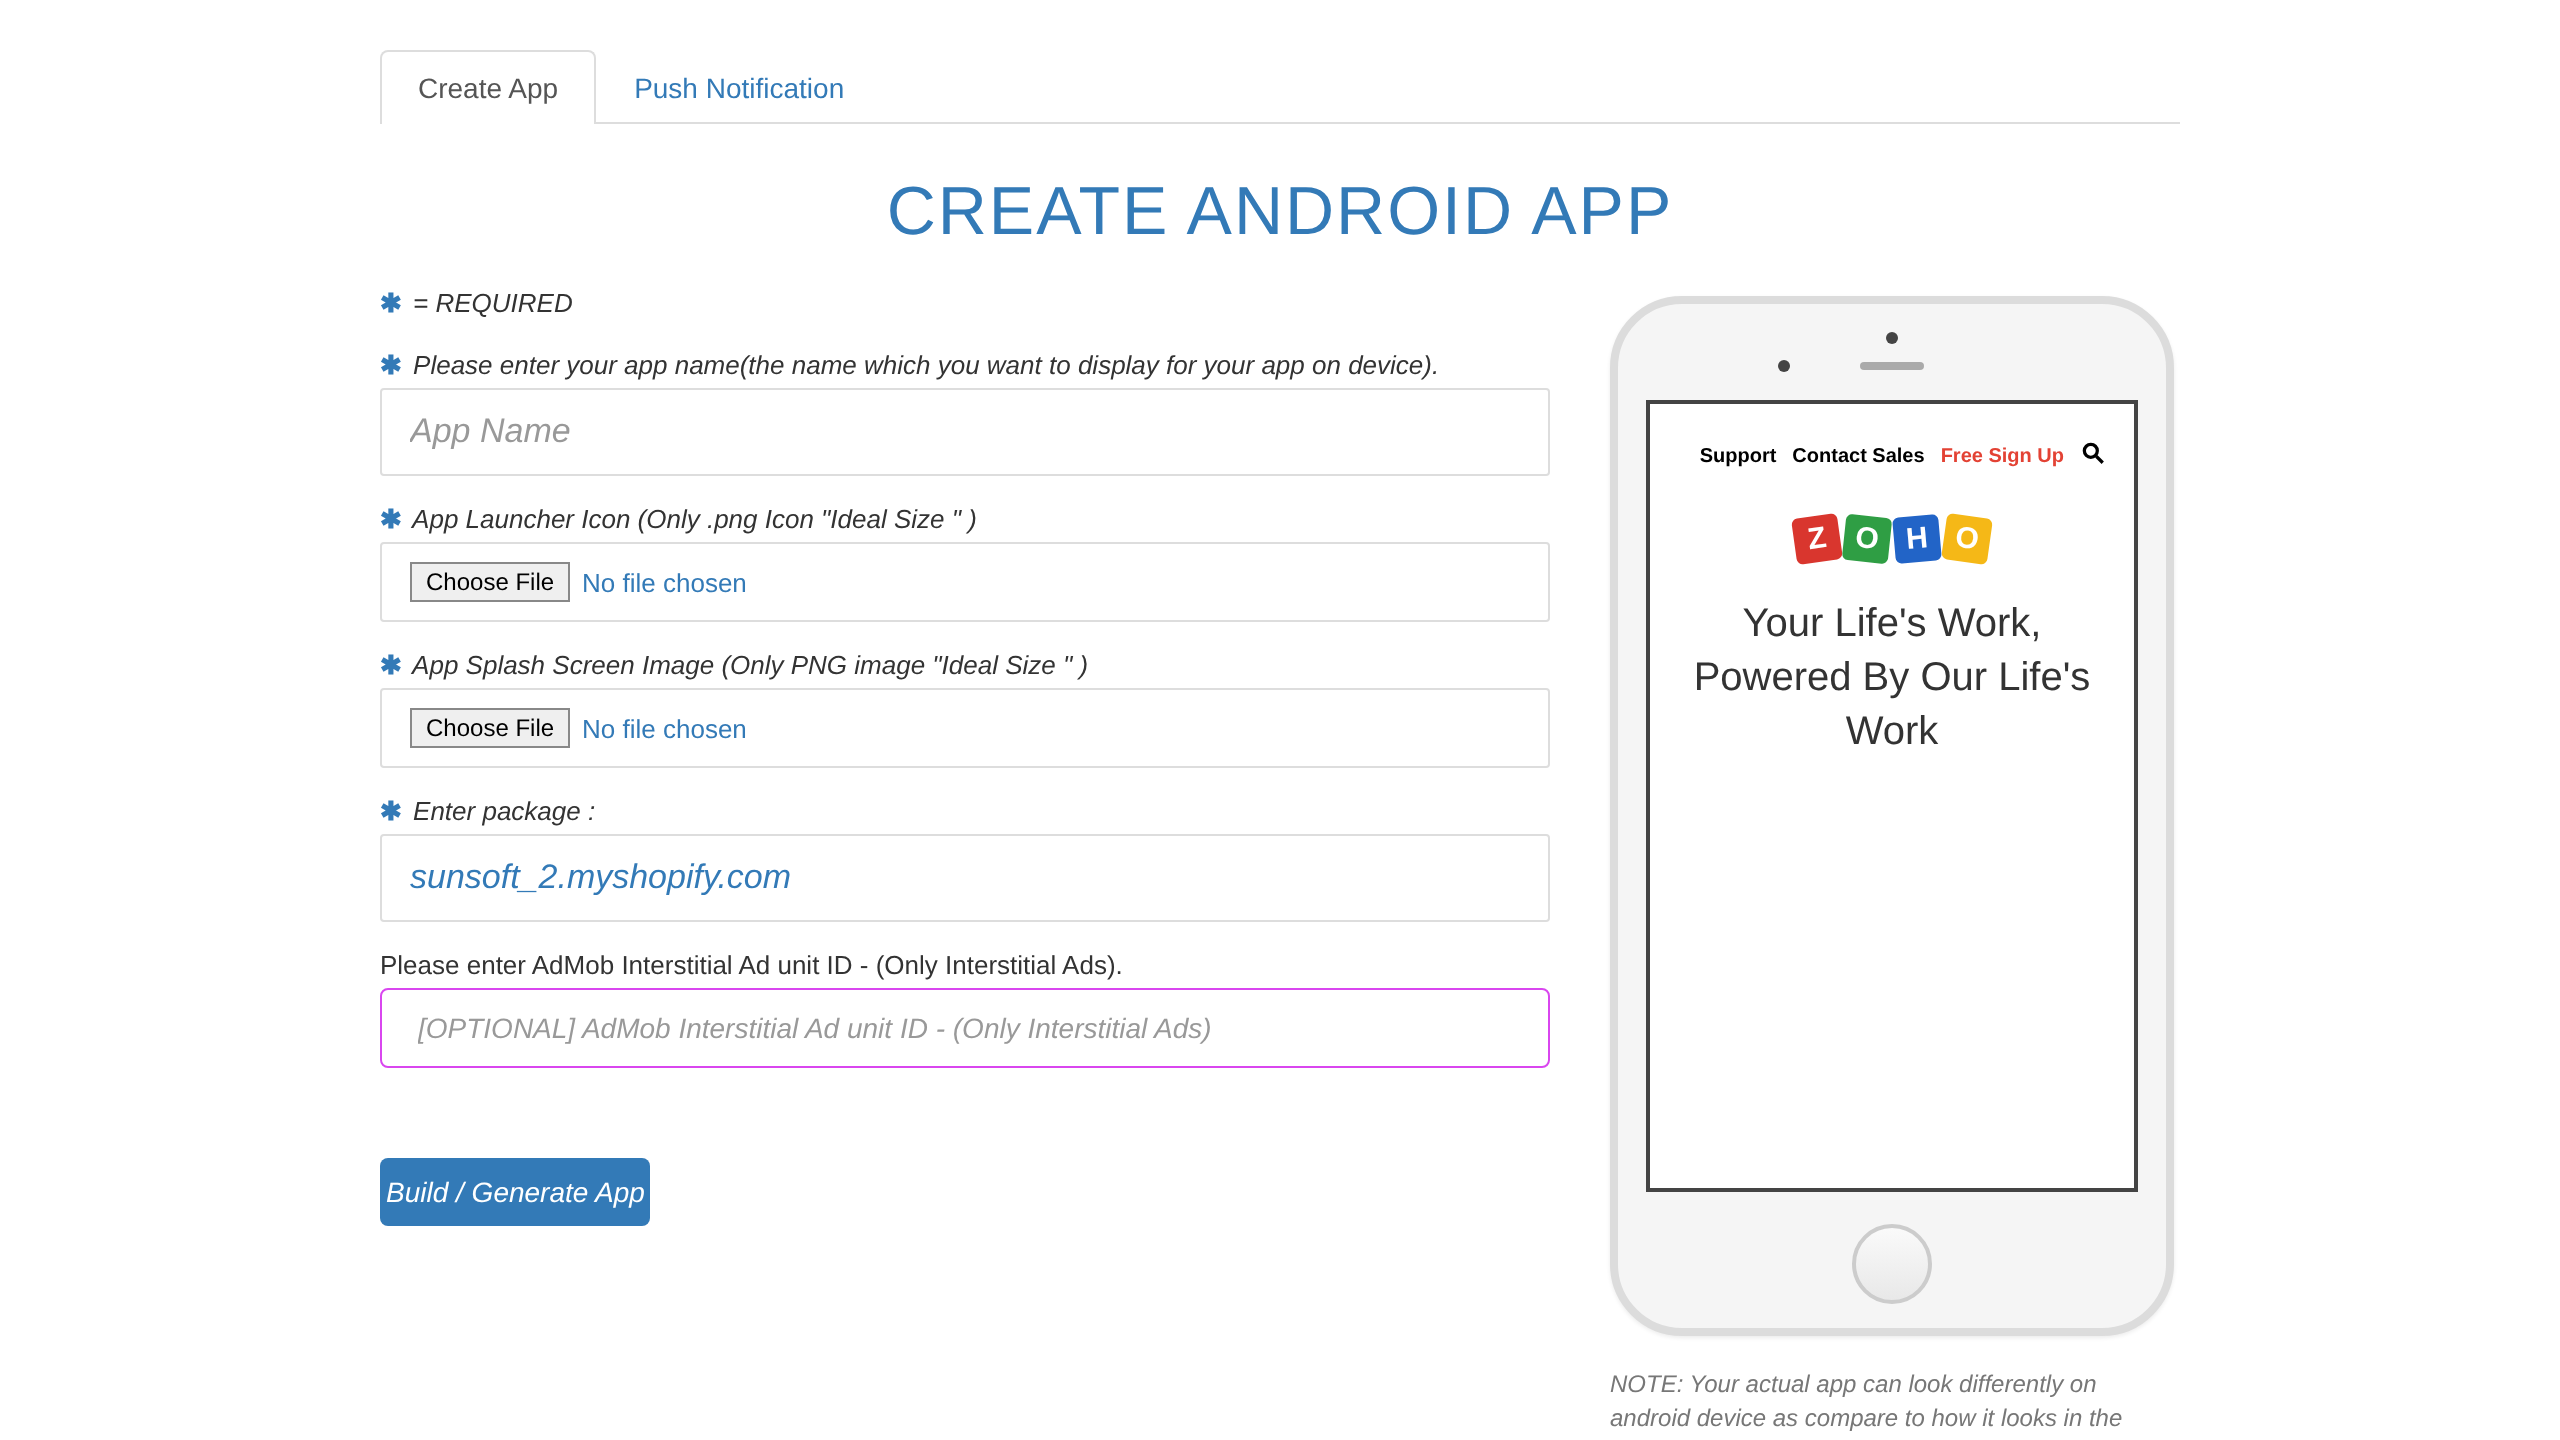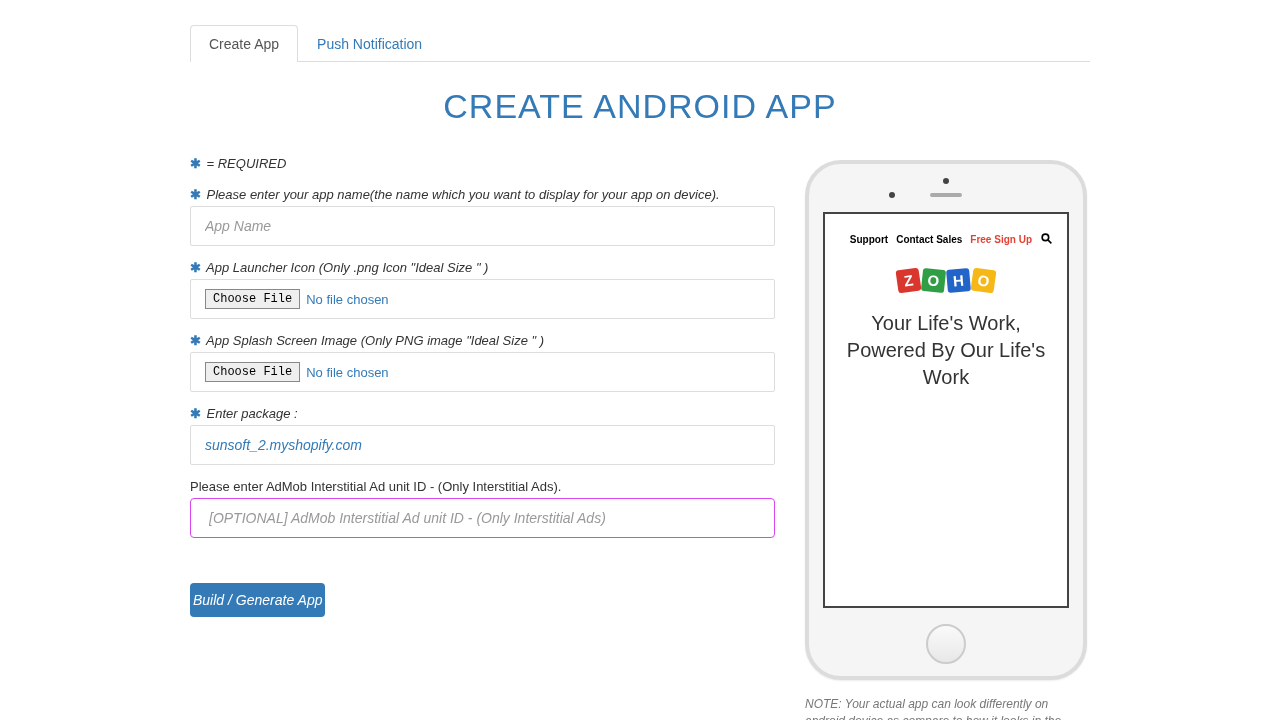--- a/index.html
+++ b/index.html
@@ -39,21 +39,21 @@
     }
     .tab.inactive {
       color: #337ab7;
     }
     .page-title {
       text-align: center;
       font-size: 34px;
       font-weight: 400;
       color: #337ab7;
       letter-spacing: 1px;
-      margin: 25px 0 30px 0;
+      margin: 25px 0 18px 0;
     }
     .main-row {
       display: flex;
       gap: 30px;
     }
     .form-col {
       flex: 0 0 585px;
     }
     .preview-col {
       flex: 0 0 285px;
@@ -77,21 +77,21 @@
       margin-bottom: 4px;
       margin-top: 14px;
     }
     .field-label.first {
       margin-top: 16px;
     }
     .input-box {
       width: 100%;
       border: 1px solid #ddd;
       padding: 11px 14px;
-      font-size: 14px;
+      font-size: 17px;
       font-style: italic;
       border-radius: 2px;
       background: #fff;
       color: #337ab7;
     }
     .input-box::placeholder {
       color: #999;
       font-style: italic;
     }
     .file-field-wrapper {
@@ -102,21 +102,21 @@
       display: flex;
       align-items: center;
       gap: 6px;
     }
     .choose-file-btn {
       background: #efefef;
       border: 1px solid #888;
       padding: 2px 7px;
       font-size: 12px;
       cursor: pointer;
-      font-family: Liberation Mono, monospace;
+      font-family: Liberation Sans, sans-serif;
     }
     .file-status {
       color: #337ab7;
       font-size: 13px;
     }
     .admob-label {
       color: #333;
       font-size: 13px;
       margin-top: 14px;
       margin-bottom: 4px;

